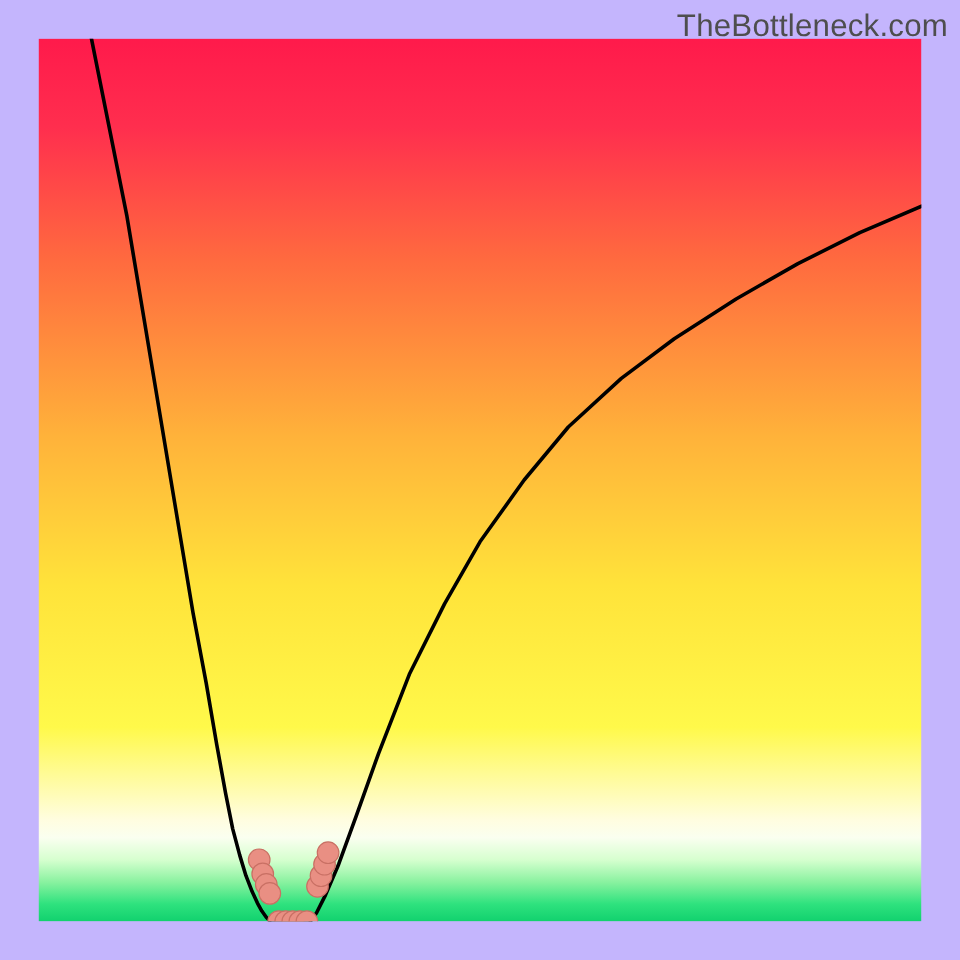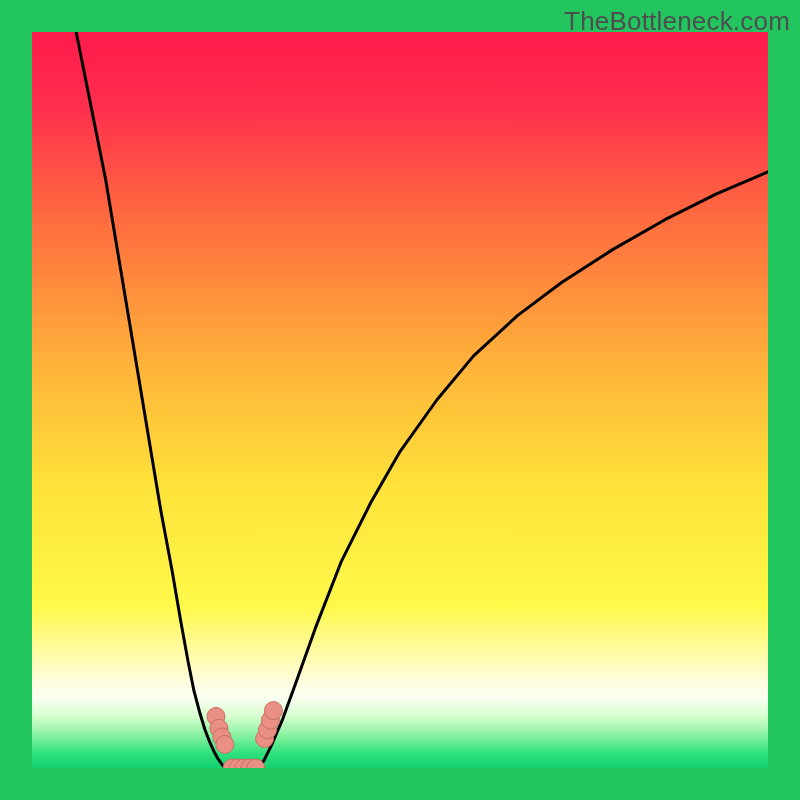--- a/index.html
+++ b/index.html
@@ -1,16 +1,16 @@
 <!DOCTYPE html>
 <html><head>
 <meta charset="utf-8">
 <style>
   html,body{margin:0;padding:0;width:800px;height:800px;overflow:hidden;background:#000;font-family:Arial,Helvetica,sans-serif}
-  .frame{position:absolute;inset:0;background:#22c55e}
+  .frame{position:absolute;inset:0;background:#c4b5fd}
   .plot{position:absolute;left:32px;top:32px;width:736px;height:736px;overflow:hidden}
   .watermark{position:absolute;top:6px;right:10px;color:#4e4e4e;font-size:26px;font-weight:400;letter-spacing:.2px}
   svg{display:block;width:736px;height:736px}
 </style>
 </head>
 <body>
 
 <div class="frame">
   <div class="plot">
     <svg viewBox="0 0 736 736">

